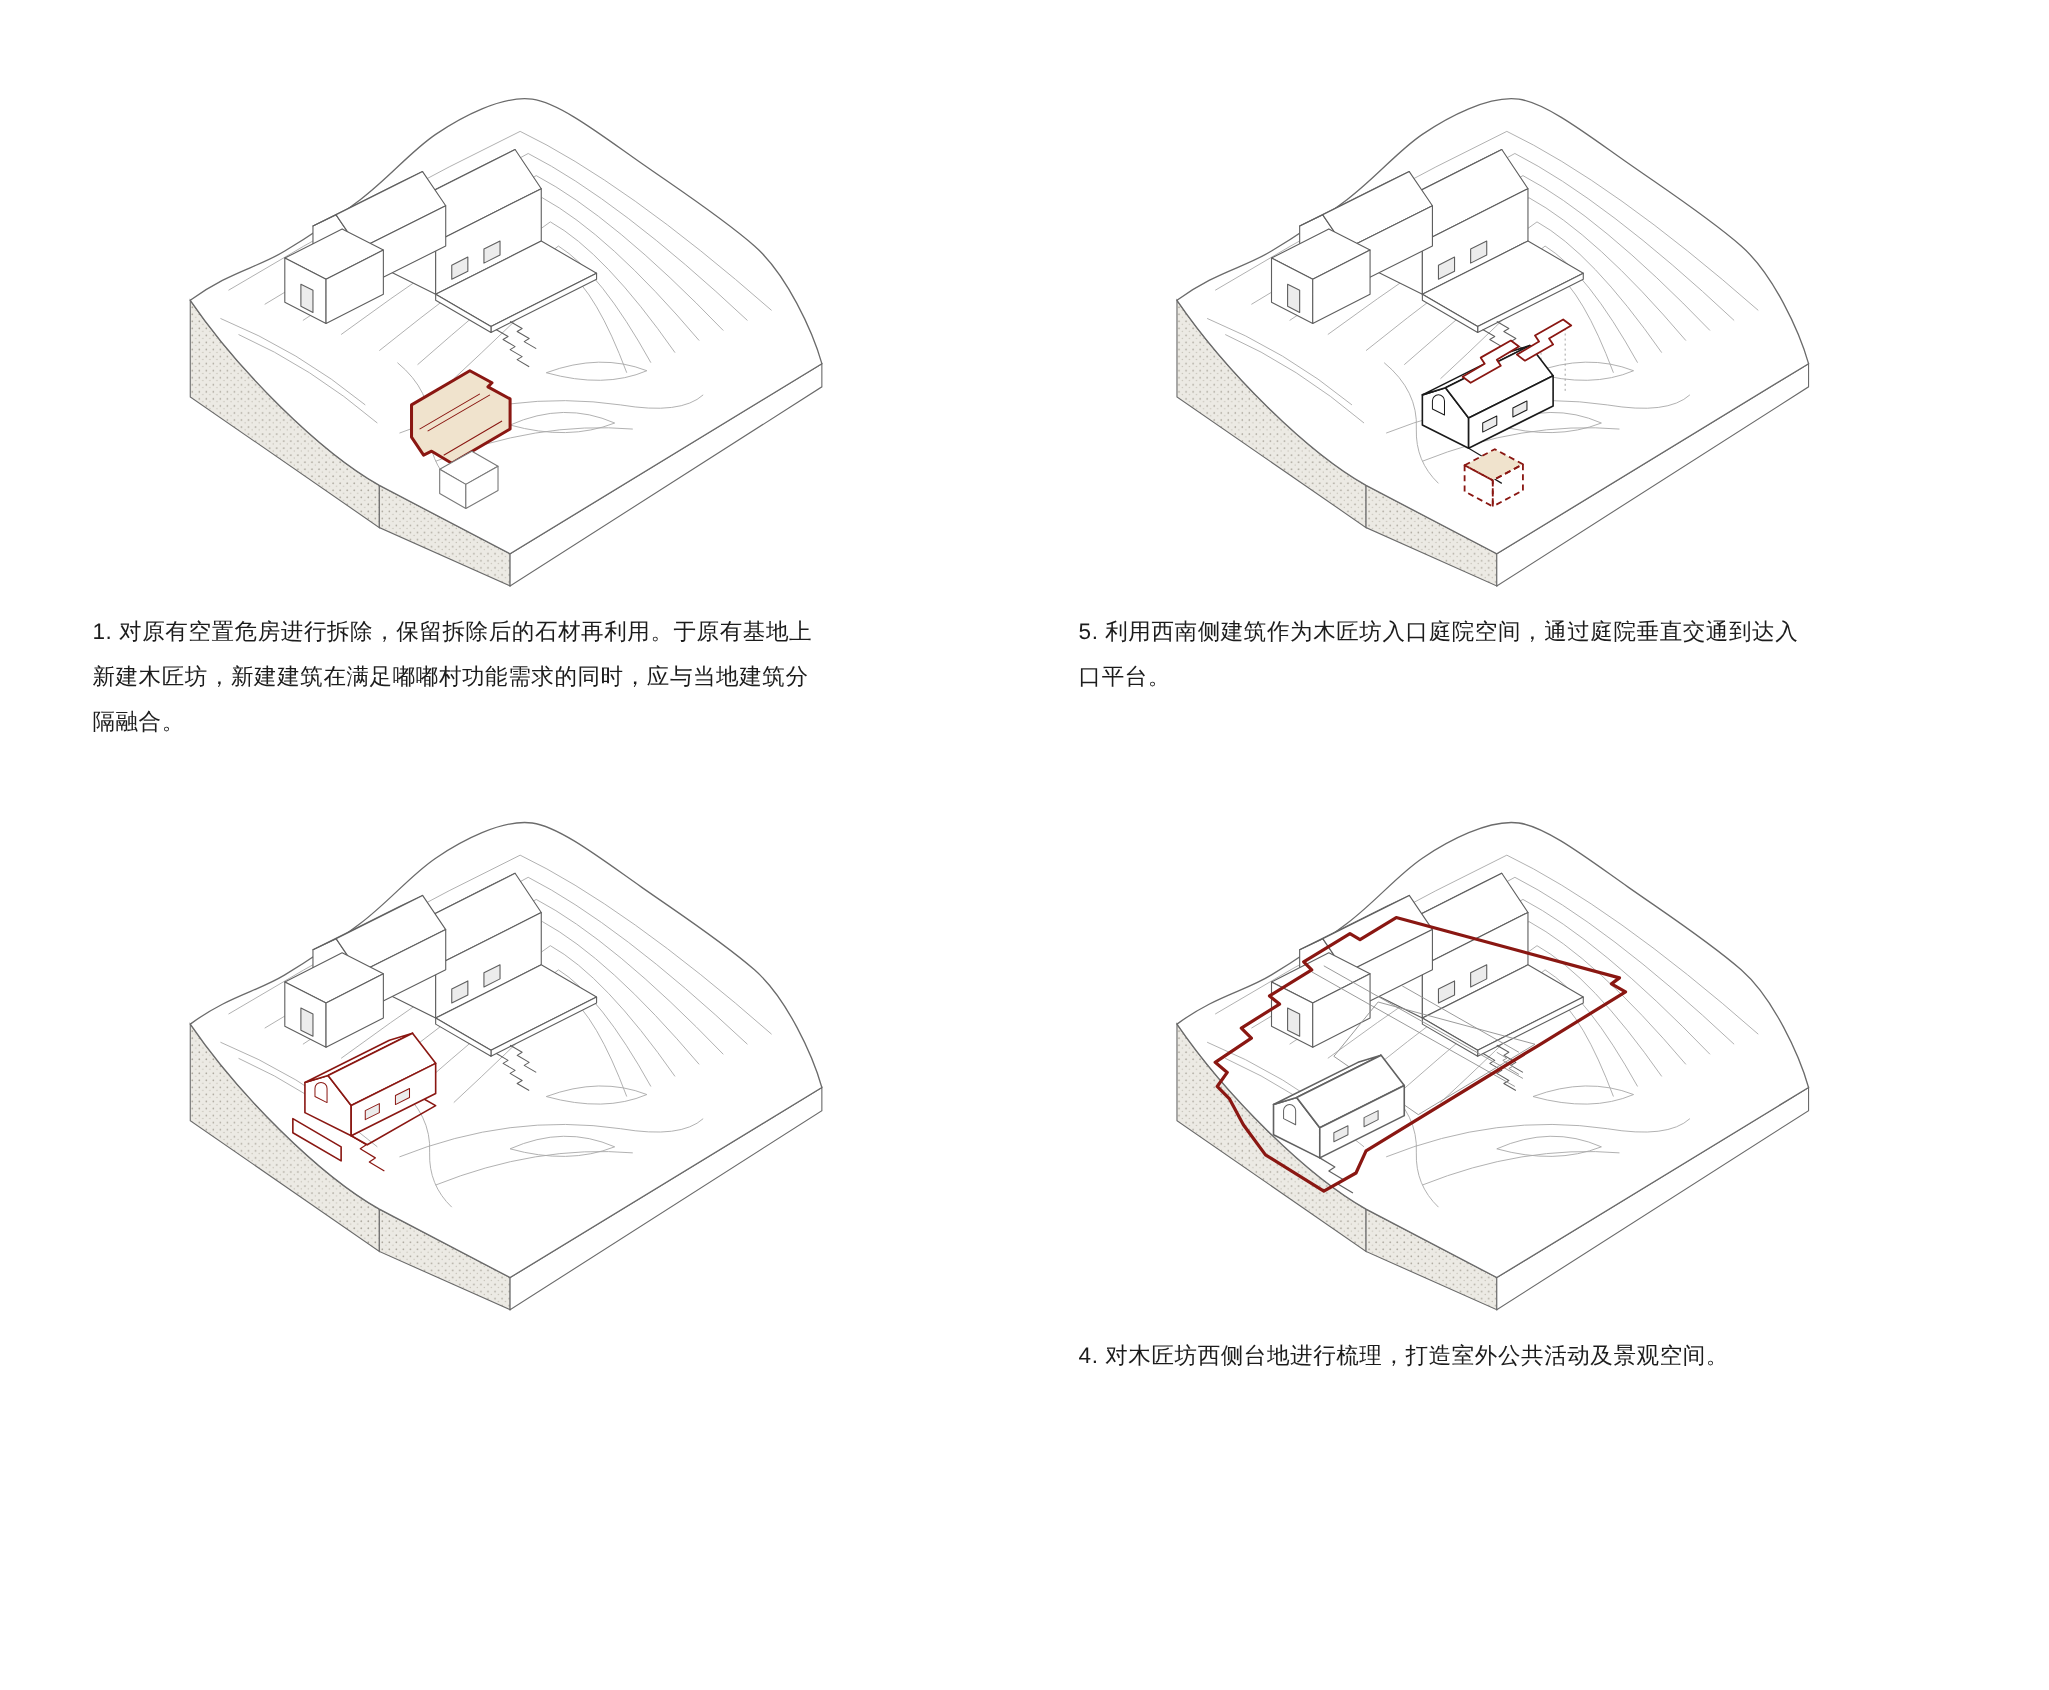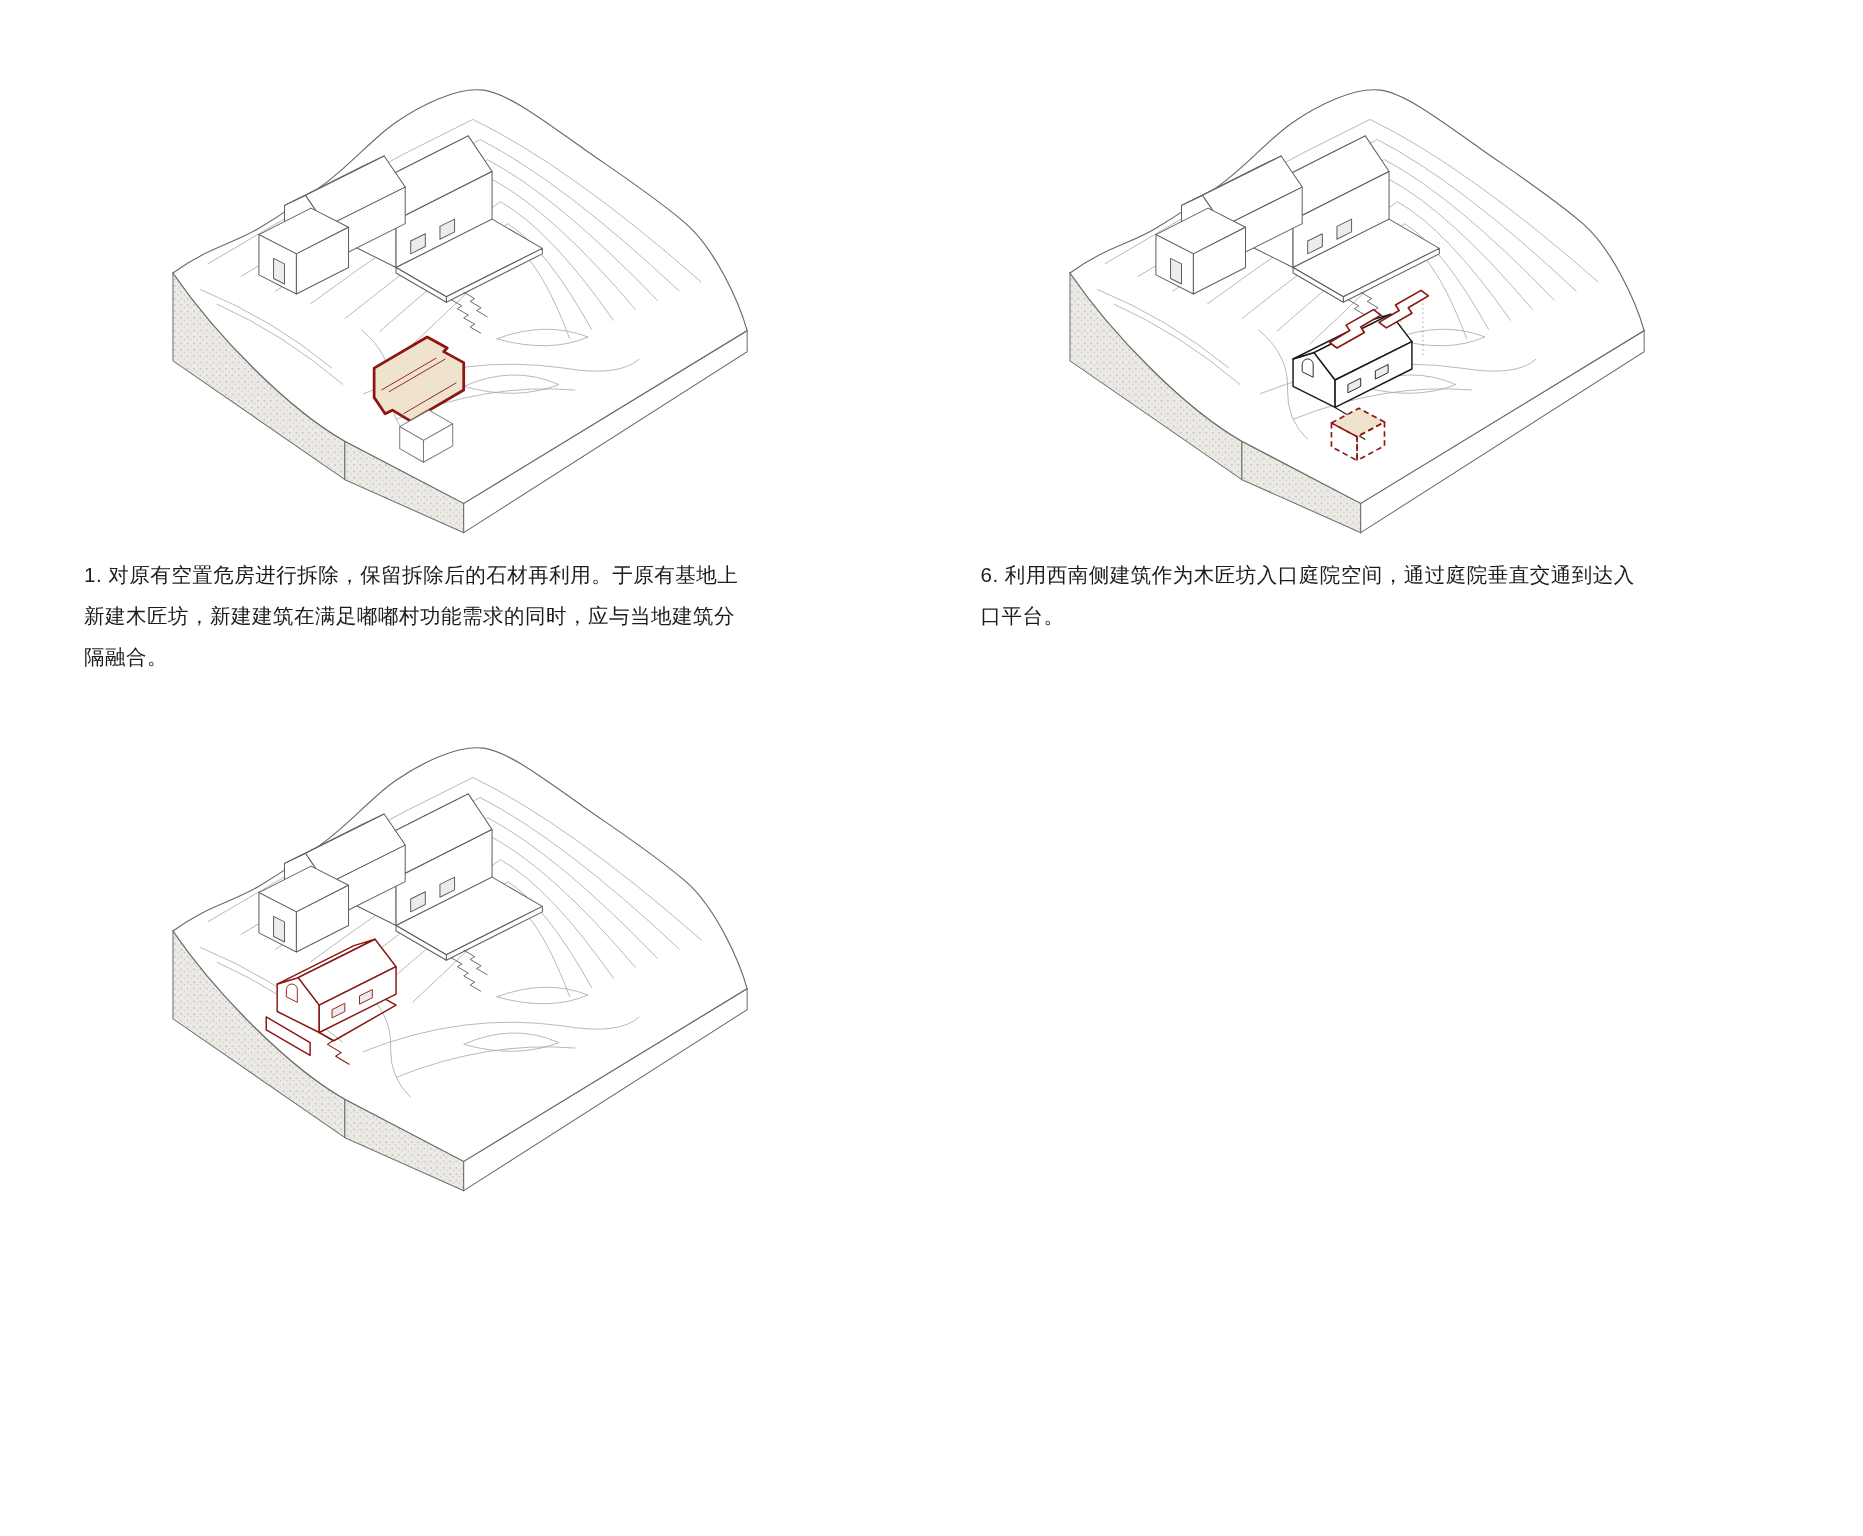--- a/index.html
+++ b/index.html
@@ -122,29 +122,47 @@
       <g stroke="#8a1712" stroke-width="1.8" fill="#ffffff" stroke-linejoin="round">
         <path d="M396,344 L418,331 L414,325 L444,308 L452,314 L430,327 L434,333 L404,350 Z"></path>
         <path d="M450,322 L472,309 L468,303 L496,287 L504,293 L482,306 L486,312 L458,328 Z"></path>
       </g>
       <g transform="translate(398,432)" stroke="#8a1712" stroke-width="1.8" stroke-dasharray="6,4" stroke-linejoin="round">
         <path d="M0,0 L30,-16 L58,-1 L28,15 Z" fill="#f0e3cd"></path>
         <path d="M0,0 L0,26 L28,41 L28,15 Z" fill="none"></path>
         <path d="M28,15 L28,41 L58,25 L58,-1 Z" fill="none"></path>
       </g>
     </svg>
-    <figcaption>6. 利用西南侧建筑作为木匠坊入口庭院空间，通过庭院垂直交通到达入口平台。</figcaption>
+    <figcaption>5. 利用西南侧建筑作为木匠坊入口庭院空间，通过庭院垂直交通到达入口平台。</figcaption>
   </figure>
 
   <figure>
     <svg class="diagram" viewBox="0 0 760 560">
       <use href="#terrain"></use>
       <use href="#complex"></use>
       <g>
         <path d="M272,379 L340,340 L356,349 L288,388 Z" fill="none" stroke="#8a1712" stroke-width="1.6" stroke-linejoin="round"></path>
         <path d="M214,362 L214,376 L262,404 L262,390 Z" fill="none" stroke="#8a1712" stroke-width="1.6" stroke-linejoin="round"></path>
       </g>
       <use href="#new-house" transform="translate(226,356)" style="color:#8a1712"></use>
     </svg>
   </figure>
 
+  <figure>
+    <svg class="diagram" viewBox="0 0 760 560">
+      <use href="#terrain"></use>
+      <use href="#complex"></use>
+      <g stroke="#8f8f8f" stroke-width="0.9" fill="none">
+        <path d="M246,216 L448,330"></path>
+        <path d="M258,210 L456,322"></path>
+        <path d="M312,246 L468,288 L352,358 L268,300 Z"></path>
+        <path d="M430,296 l10,6 l-4,2 l10,6 l-4,2 l10,6"></path>
+        <path d="M336,230 L452,296"></path>
+      </g>
+      <use href="#new-house" transform="translate(208,378)" style="color:#616161"></use>
+      <path d="M330,162 L552,222 L544,228 L558,236 L470,290 L300,394 L290,416 L258,434 L200,398
+               L178,368 L164,342 L152,330 L162,316 L150,306 L186,282 L176,272 L214,248 L204,240
+               L246,214 L238,206 L284,178 L294,184 Z" fill="none" stroke="#8a1712" stroke-width="3.2" stroke-linejoin="round"></path>
+    </svg>
+    <figcaption>4. 对木匠坊西侧台地进行梳理，打造室外公共活动及景观空间。</figcaption>
+  </figure>
 
 </div>
 
 </body></html>

